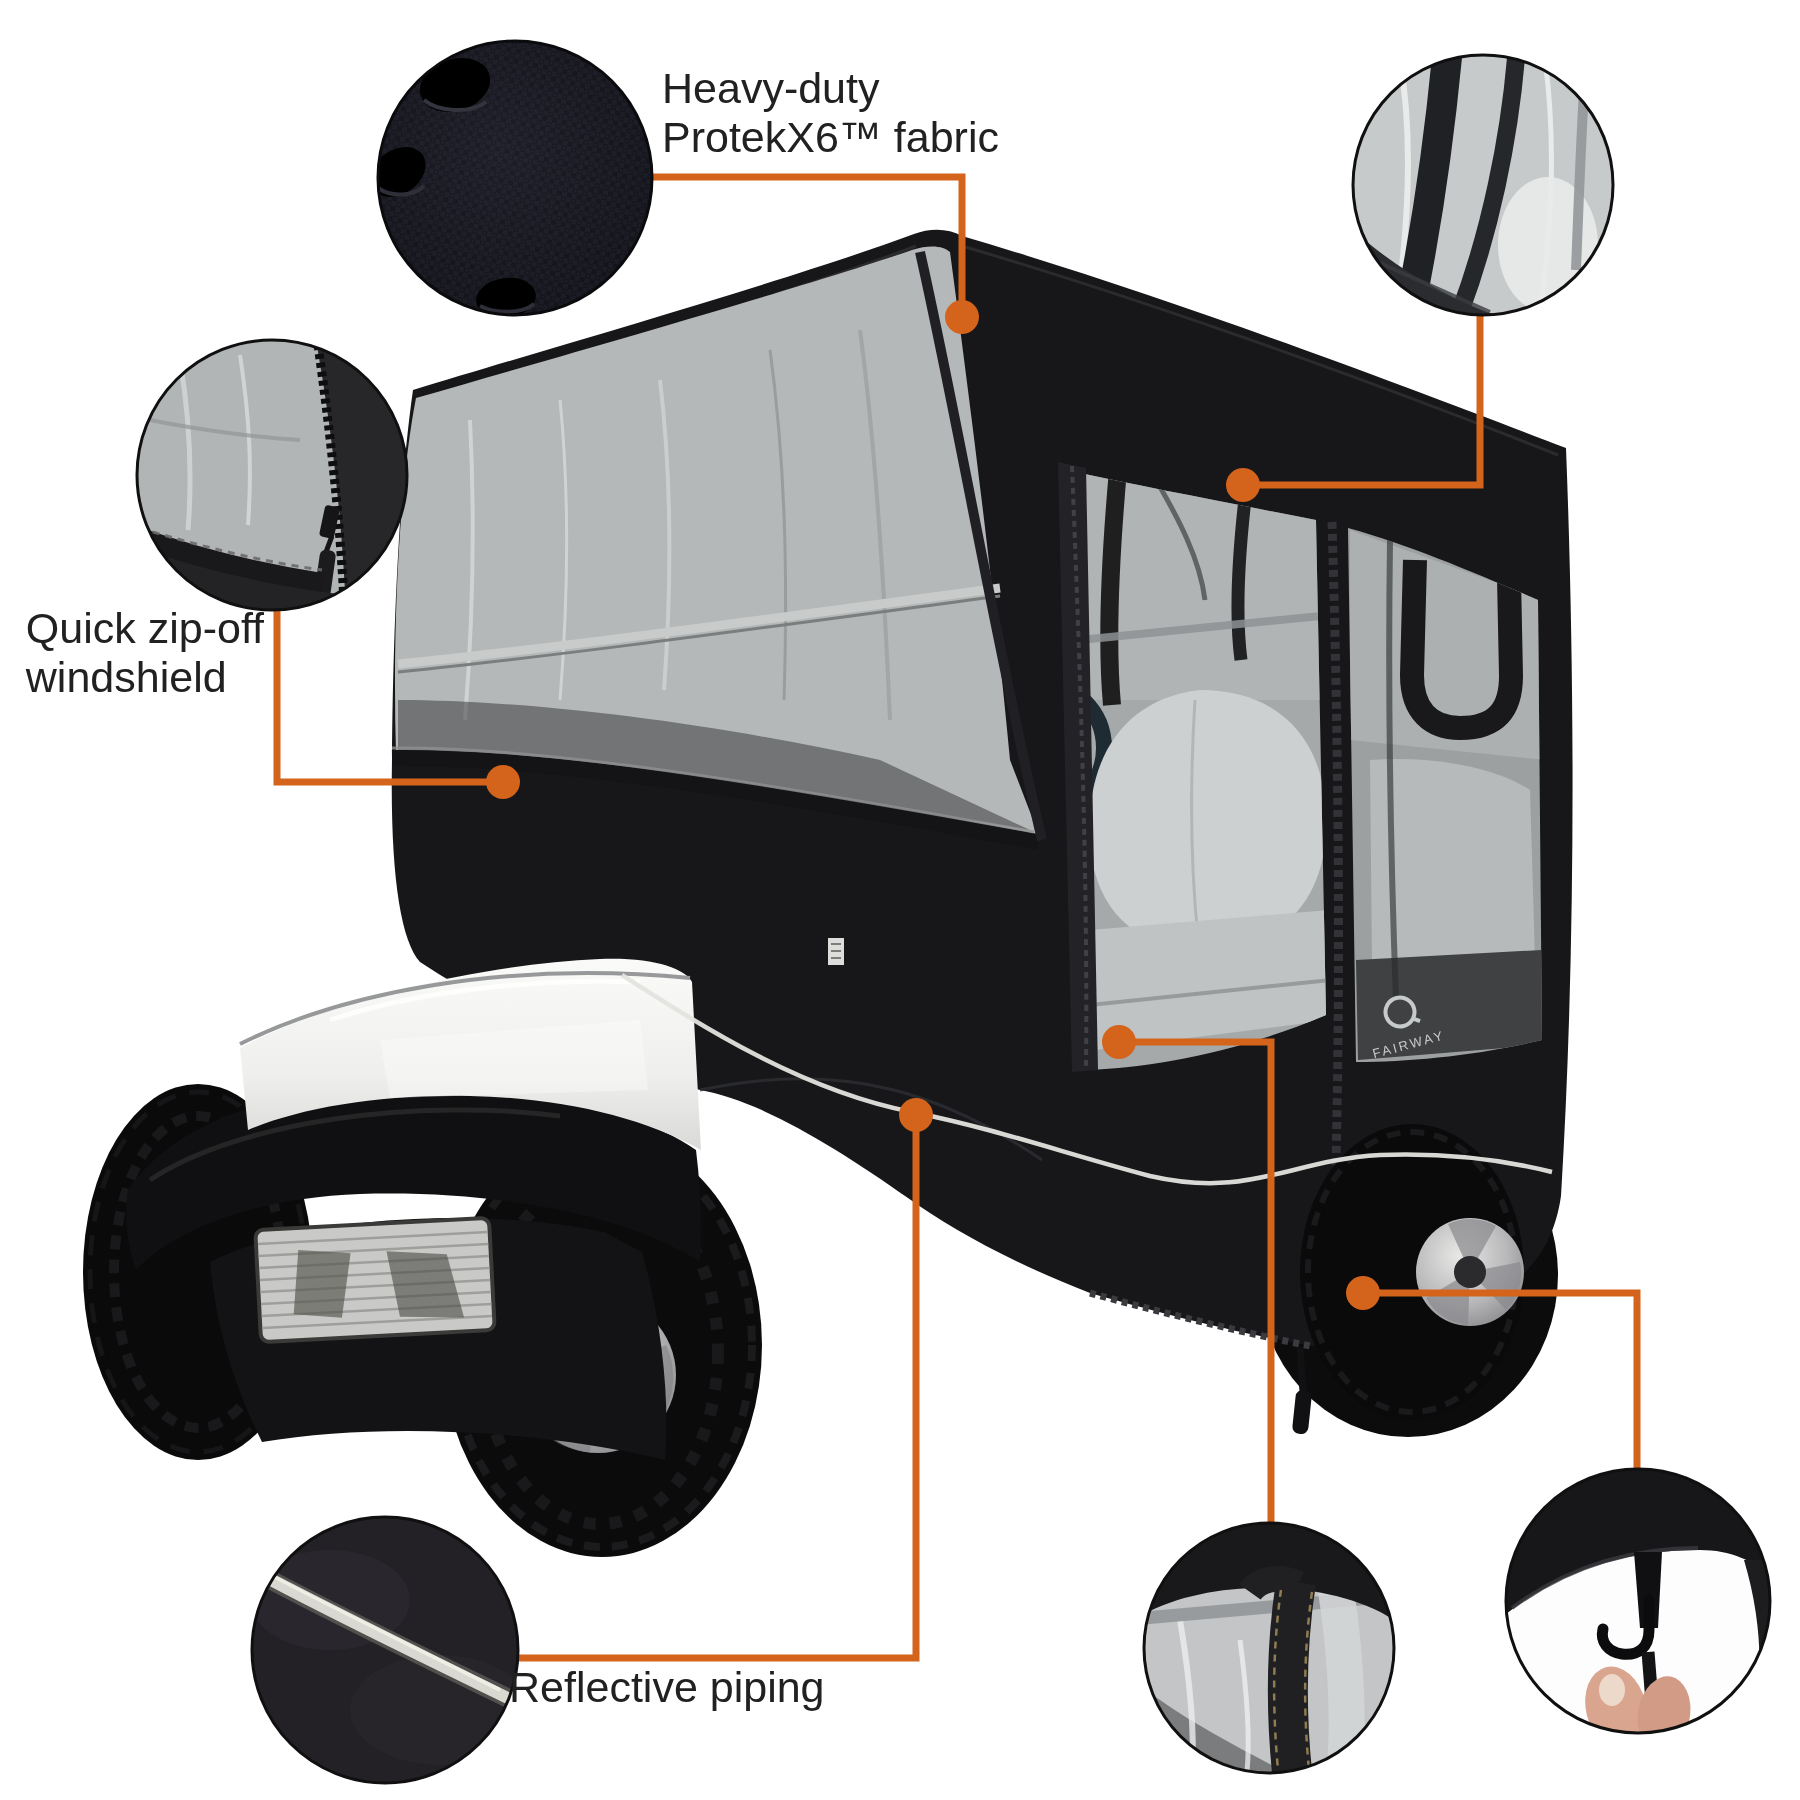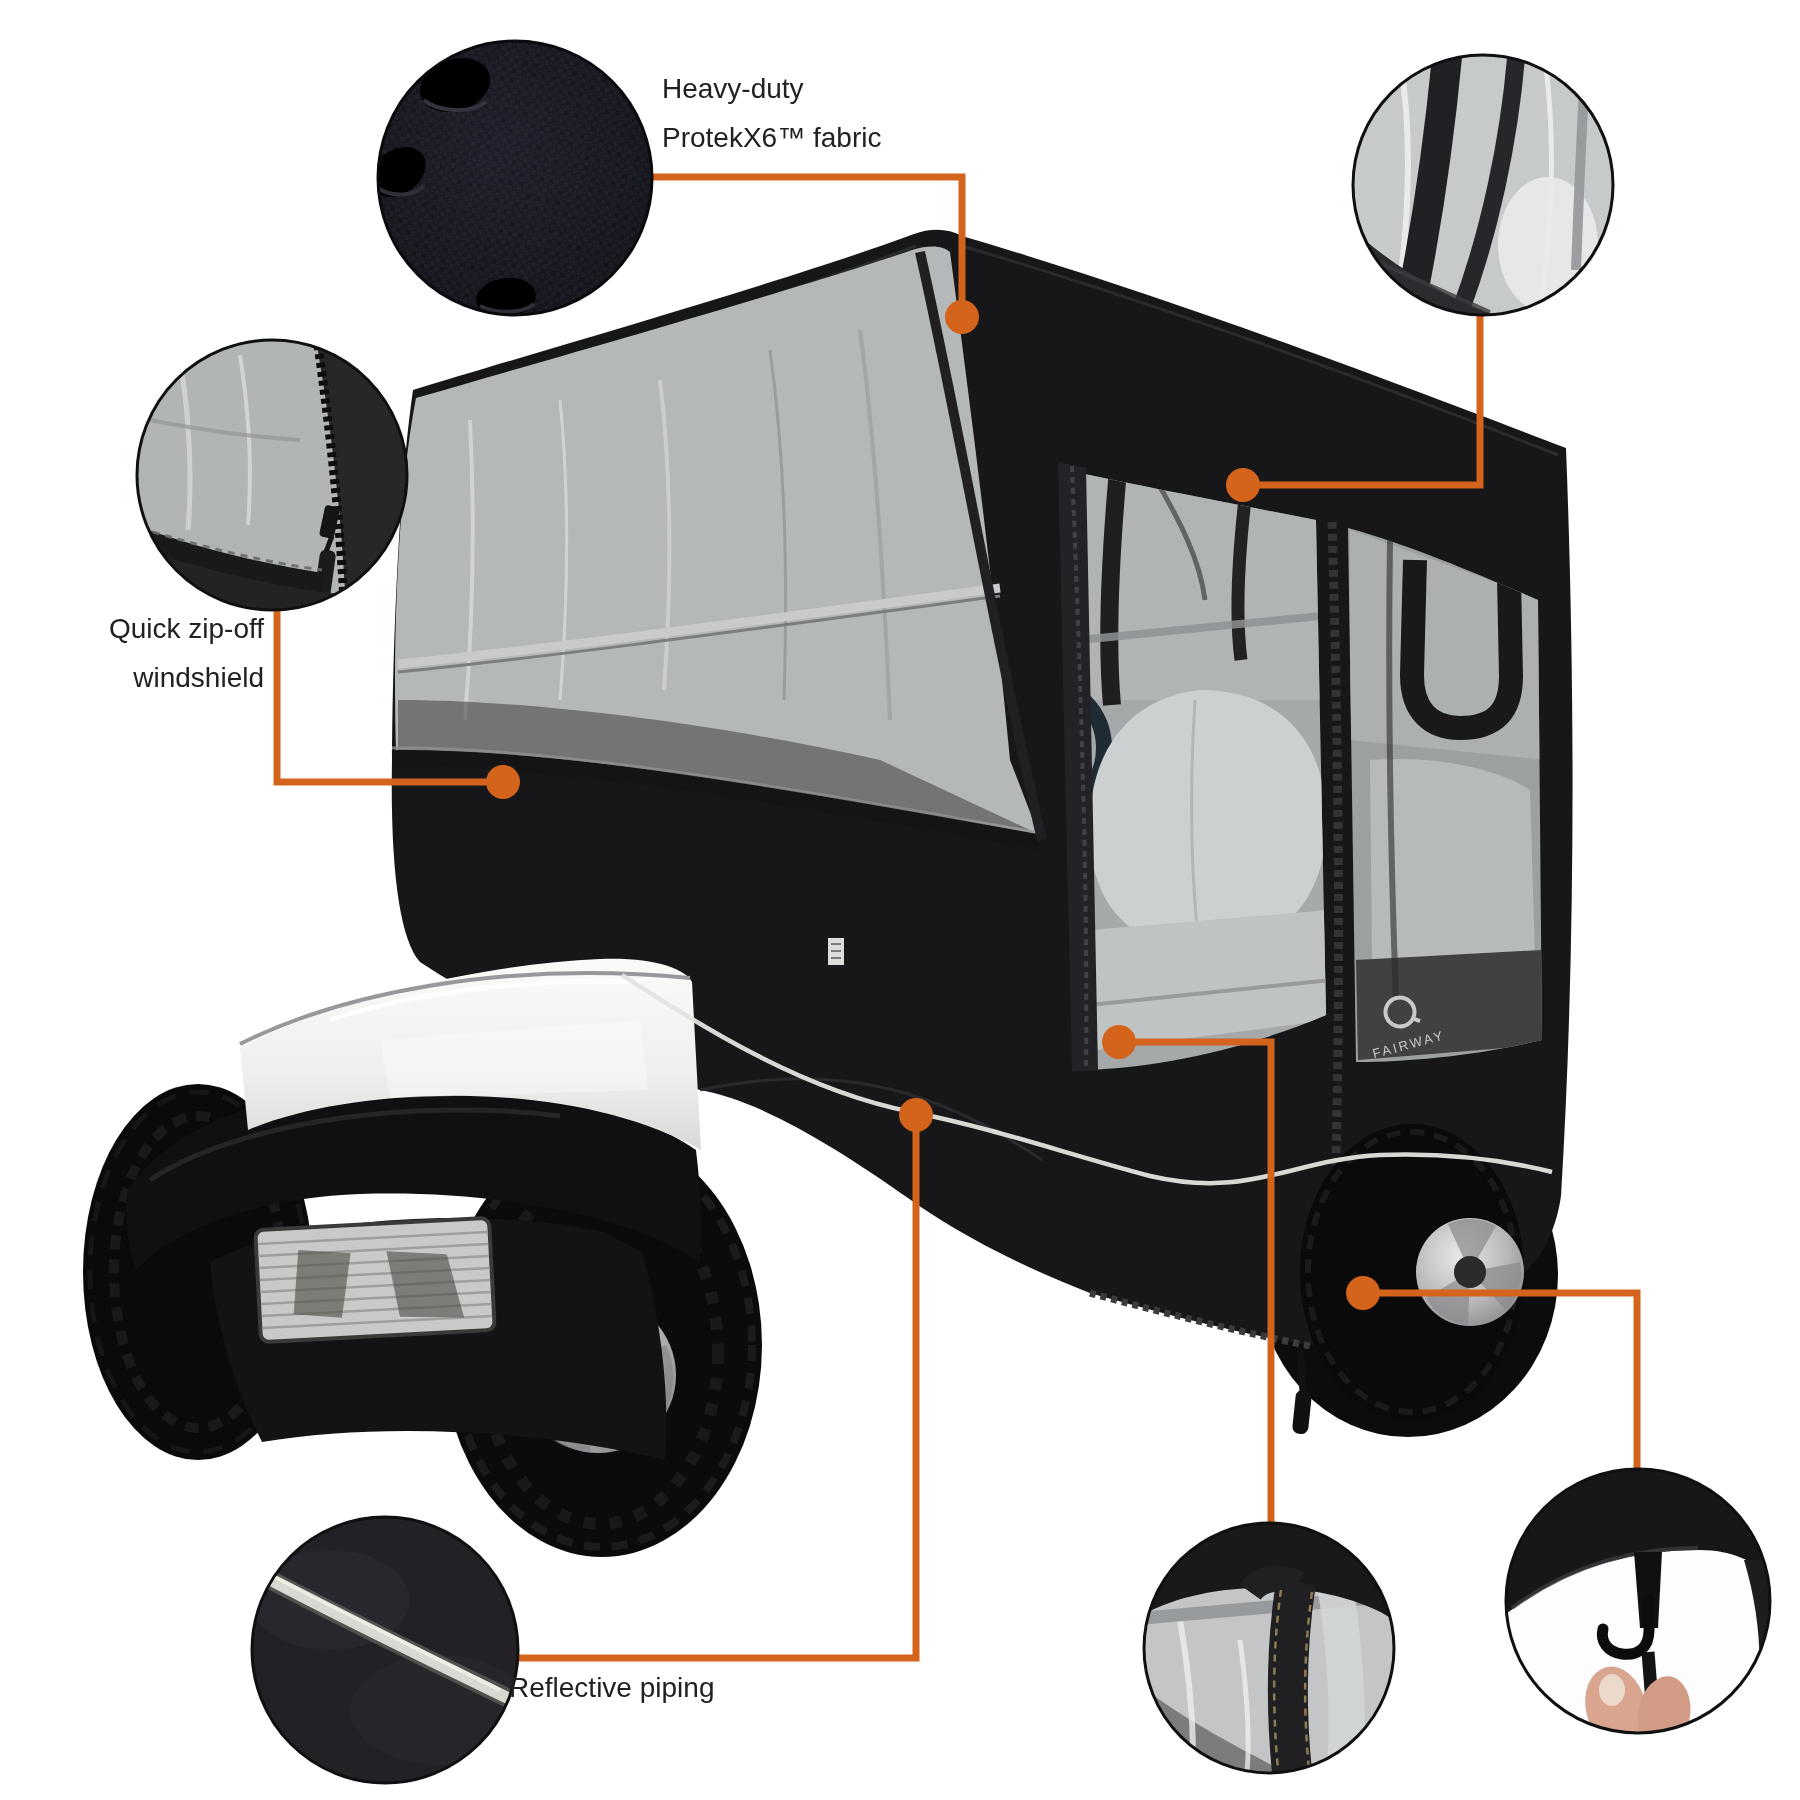--- a/index.html
+++ b/index.html
@@ -1,20 +1,20 @@
 <!DOCTYPE html>
 <html><head>
 <meta charset="utf-8">
 <style>
   html,body{margin:0;padding:0;background:#ffffff;}
   .canvas{position:relative;width:1800px;height:1800px;background:#ffffff;overflow:hidden;
           font-family:"Liberation Sans",sans-serif;}
   .canvas svg{position:absolute;left:0;top:0;}
-  .label{position:absolute;font-size:28px;line-height:49px;color:#212121;white-space:nowrap;}
-  .label.r{text-align:right;}
+  .label{position:absolute;font-size:43px;line-height:49px;color:#212121;white-space:nowrap;}
+  .label.r{}
 </style>
 </head>
 <body>
 
 <div class="canvas">
 
 <svg width="1800" height="1800" viewBox="0 0 1800 1800">
   <defs>
     <linearGradient id="hoodGrad" x1="0" y1="0" x2="0" y2="1">
       <stop offset="0" stop-color="#fafaf8"></stop>

